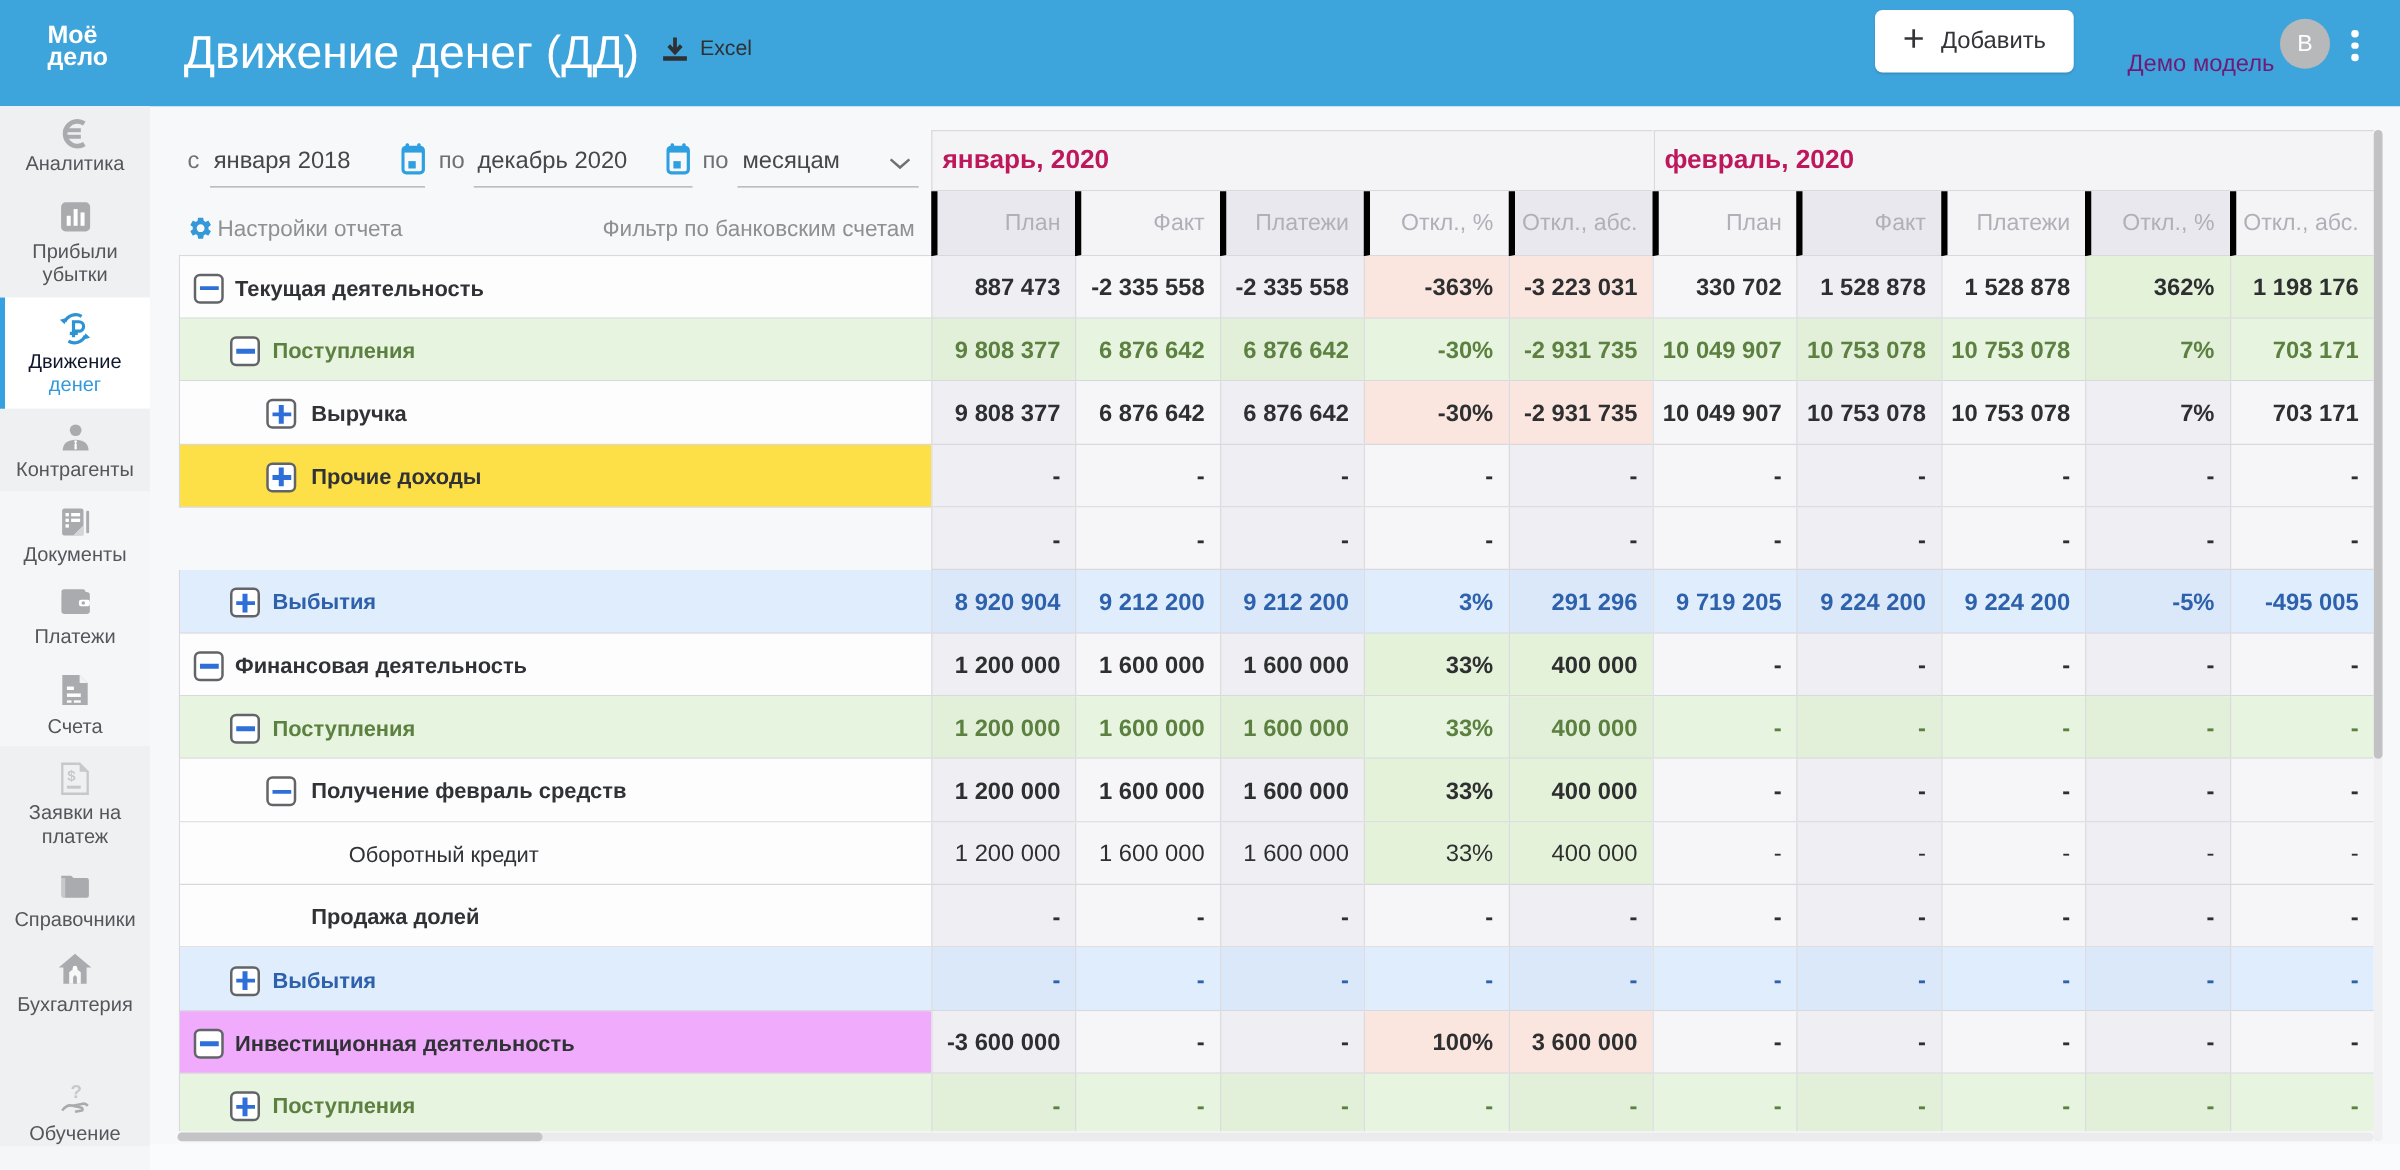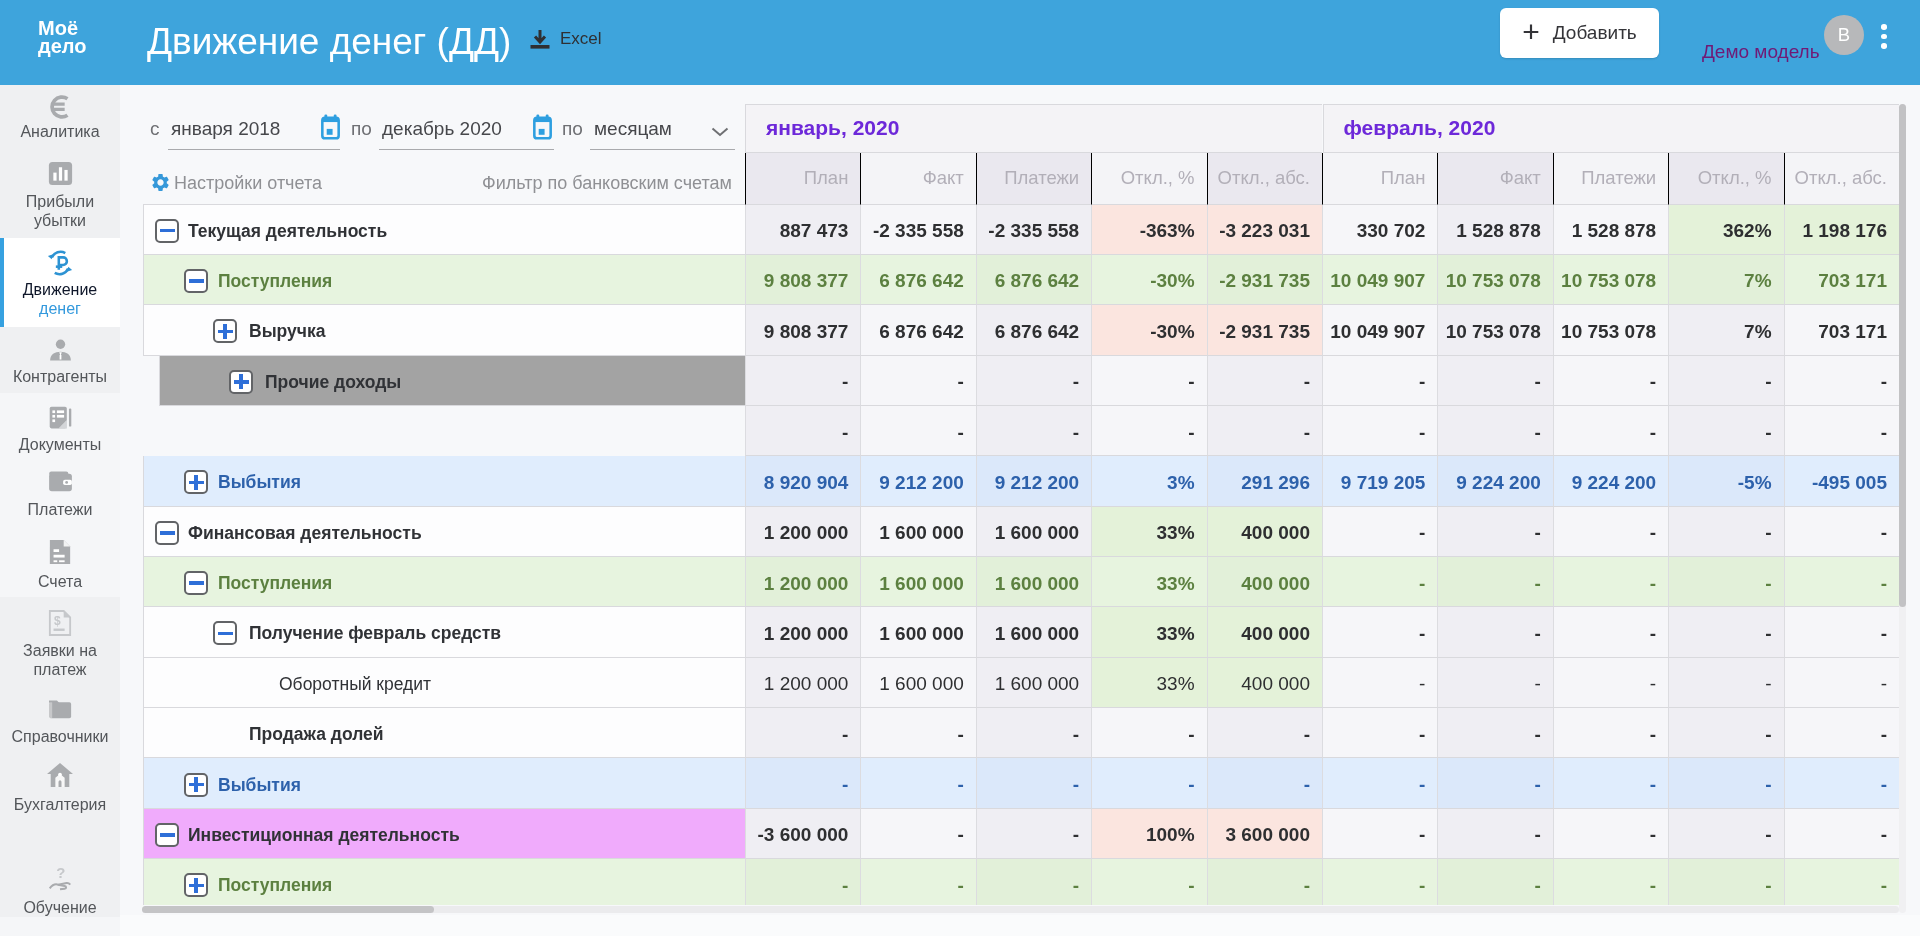--- a/index.html
+++ b/index.html
@@ -20,22 +20,22 @@
 .stx { position:absolute; left:0; width:120px; text-align:center; font-size:16px; line-height:19px; }
 .filters { position:absolute; left:0; top:0; width:1920px; height:936px; pointer-events:none; }
 .flbl { position:absolute; font-size:19px; color:#6f7074; }
 .fval { position:absolute; font-size:19px; color:#46474b; }
 .funder { position:absolute; height:1px; background:#a9aaad; }
 .fcal,.fchev,.fgear { position:absolute; }
 .flink { position:absolute; font-size:18px; color:#8f9094; }
 .tbl { position:absolute; overflow:hidden; }
 .mrow,.crow,.drow { position:absolute; left:0; width:100%; }
 .mcell { position:absolute; top:0; height:100%; background:#f4f3f6; border-left:1px solid #d9d9dd; border-bottom:1px solid #d9d9dd; border-top:1px solid #d9d9dd; }
-.mcell span { position:absolute; left:20px; top:50%; transform:translateY(-50%); margin-top:-1px; font-size:21px; color:#6d28d9; font-weight:700; }
-.ccell { position:absolute; top:0; height:100%; border-left:1px solid #000000; border-bottom:1px solid #d9d9dd; font-size:18.5px; color:#b2afb8; font-weight:400; display:flex; align-items:center; justify-content:flex-end; padding-right:12px; }
+.mcell span { position:absolute; left:8px; top:50%; transform:translateY(-50%); margin-top:-1px; font-size:21px; color:#be185d; font-weight:700; }
+.ccell { position:absolute; top:0; height:100%; border-left:5px solid #000000; border-bottom:1px solid #d9d9dd; font-size:18.5px; color:#b2afb8; font-weight:400; display:flex; align-items:center; justify-content:flex-end; padding-right:12px; }
 .drow .lc { position:absolute; top:0; height:100%; border-bottom:1px solid #d9d9dd; border-left:1px solid #d9d9dd; }
 .lt { position:absolute; top:50%; transform:translateY(-50%); margin-top:1.5px; font-size:17.5px; white-space:nowrap; }
 .exp { position:absolute; top:50%; margin-top:-10.5px; width:24px; height:24px; background:#fff; border:2.5px solid #626467; border-radius:5px; }
 .exp::before { content:''; position:absolute; left:2.5px; right:2.5px; top:50%; margin-top:-1.75px; height:3.5px; background:#2e6fd8; }
 .exp.plus::after { content:''; position:absolute; top:2.5px; bottom:2.5px; left:50%; margin-left:-1.75px; width:3.5px; background:#2e6fd8; }
 .dc { position:absolute; top:0; height:100%; border-left:1px solid #dcdce0; border-bottom:1px solid #d9d9dd; font-size:19px; font-weight:700; display:flex; align-items:center; justify-content:flex-end; padding-right:12px; padding-top:4px; }
 </style></head>
 <body>
 <div class="topbar">
     <div class="logo">Моё<br>дело</div>
@@ -274,21 +274,21 @@
       <div class="dc" style="left:833.3px;width:115.4px;background:#efeef3;color:#2e2f31;font-weight:700">6 876 642</div>
       <div class="dc" style="left:948.7px;width:115.4px;background:#fbe5df;color:#2e2f31;font-weight:700">-30%</div>
       <div class="dc" style="left:1064.1px;width:115.4px;background:#fbe5df;color:#2e2f31;font-weight:700">-2 931 735</div>
       <div class="dc" style="left:1179.5px;width:115.4px;background:#f6f6f9;color:#2e2f31;font-weight:700">10 049 907</div>
       <div class="dc" style="left:1294.9px;width:115.4px;background:#efeef3;color:#2e2f31;font-weight:700">10 753 078</div>
       <div class="dc" style="left:1410.3px;width:115.4px;background:#f6f6f9;color:#2e2f31;font-weight:700">10 753 078</div>
       <div class="dc" style="left:1525.7px;width:115.4px;background:#efeef3;color:#2e2f31;font-weight:700">7%</div>
       <div class="dc" style="left:1641.1px;width:115.4px;background:#f6f6f9;color:#2e2f31;font-weight:700">703 171</div>
     </div>
     <div class="drow" style="top:251.6px;height:50.4px">
-      <div class="lc" style="left:16px;width:602.5px;background:#a3a3a3">
+      <div class="lc" style="left:0;width:602.5px;background:#fde047">
         <div class="exp plus" style="left:69.5px"></div>
         <span class="lt" style="left:105.5px;color:#303236;font-weight:700">Прочие доходы</span>
       </div>
       <div class="dc" style="left:602.5px;width:115.4px;background:#efeef3;color:#2e2f31;font-weight:700">-</div>
       <div class="dc" style="left:717.9px;width:115.4px;background:#f6f6f9;color:#2e2f31;font-weight:700">-</div>
       <div class="dc" style="left:833.3px;width:115.4px;background:#efeef3;color:#2e2f31;font-weight:700">-</div>
       <div class="dc" style="left:948.7px;width:115.4px;background:#f6f6f9;color:#2e2f31;font-weight:700">-</div>
       <div class="dc" style="left:1064.1px;width:115.4px;background:#efeef3;color:#2e2f31;font-weight:700">-</div>
       <div class="dc" style="left:1179.5px;width:115.4px;background:#f6f6f9;color:#2e2f31;font-weight:700">-</div>
       <div class="dc" style="left:1294.9px;width:115.4px;background:#efeef3;color:#2e2f31;font-weight:700">-</div>

